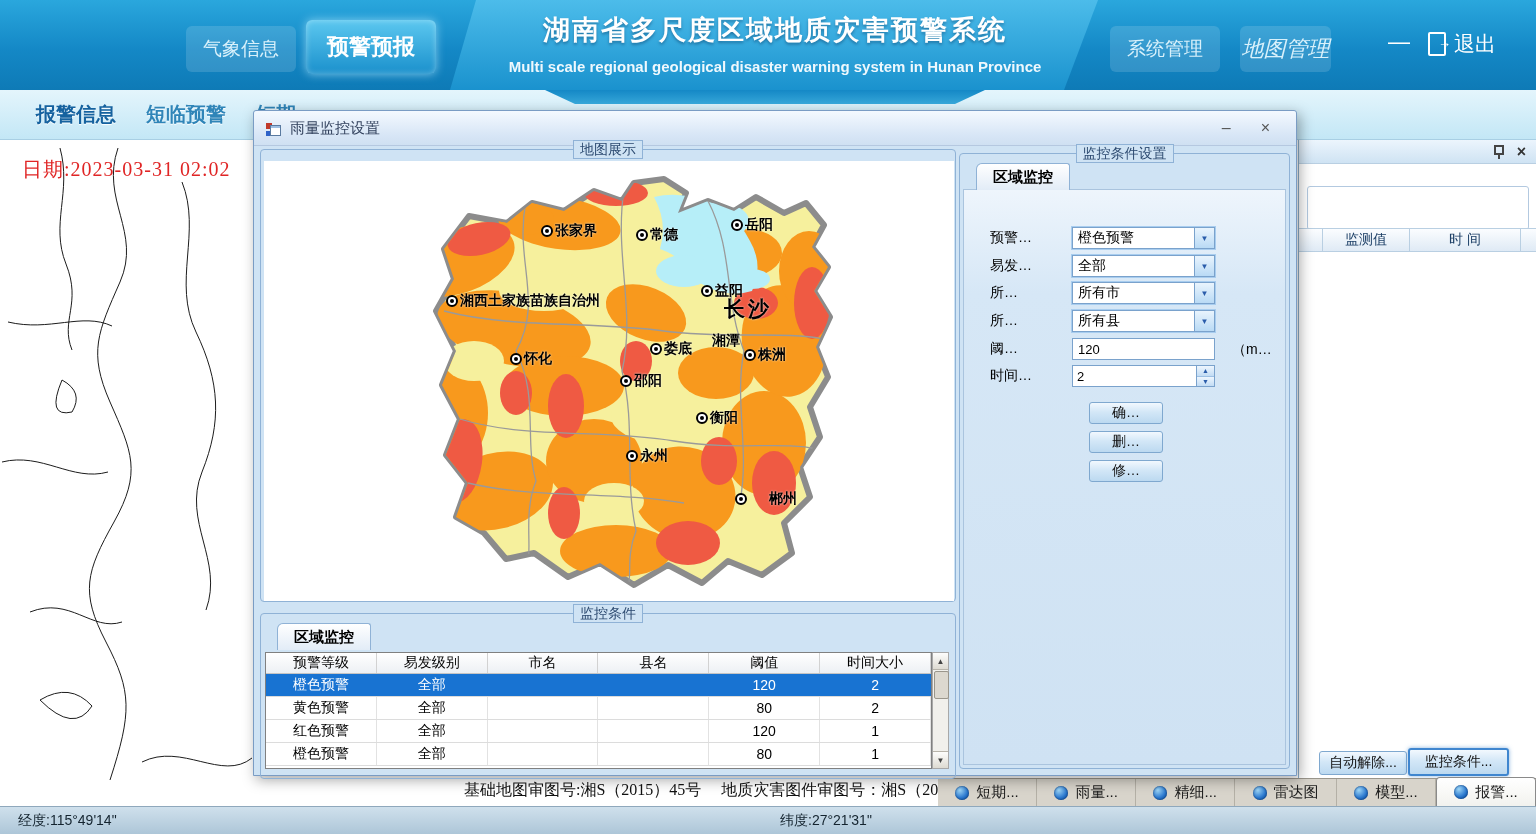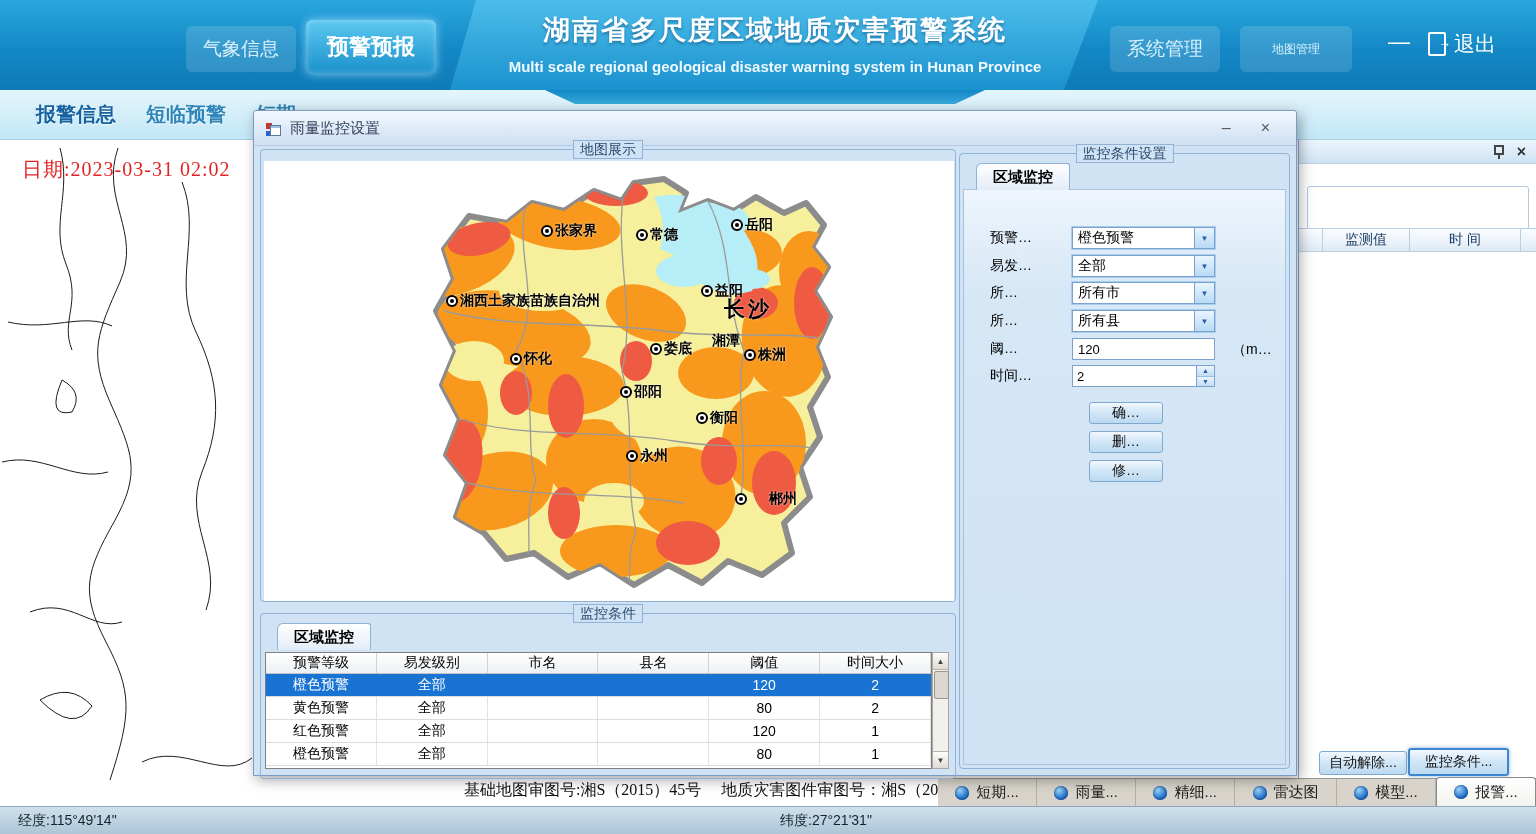--- a/index.html
+++ b/index.html
@@ -242,21 +242,21 @@
     <span class="lbl">气象信息</span>
   </div>
       <div class="h-btn active" style="left: 306px; top: 20px; width: 130px; height: 54px; font-size: 22px;">
     <span class="lbl">预警预报</span>
   </div>
     </div>
   <div id="hnav-right">
       <div class="h-btn" style="left: 1110px; top: 26px; width: 110px; height: 46px; font-size: 19px;">
     <span class="lbl">系统管理</span>
   </div>
-      <div class="h-btn" style="left: 1240px; top: 26px; width: 112px; height: 46px; font-size: 12px;">
+      <div class="h-btn" style="left: 1240px; top: 26px; width: 91px; height: 46px; font-size: 22px; font-style: italic;">
     <span class="lbl">地图管理</span>
   </div>
     </div>
   <div class="h-min">—</div>
   <div class="h-exit">
     <span class="door"></span>
     <span>退出</span>
   </div>
 </div>
 <div class="header-wedge"></div>
@@ -379,21 +379,21 @@
             <span class="mk"></span>
             <span>娄底</span>
           </div>
           <div class="city" style="left: 448px; top: 180px;">
             <span>湘潭</span>
           </div>
           <div class="city" style="left: 480px; top: 194px;">
             <span class="mk"></span>
             <span>株洲</span>
           </div>
-          <div class="city" style="left: 356px; top: 231px;">
+          <div class="city" style="left: 356px; top: 220px;">
             <span class="mk"></span>
             <span>邵阳</span>
           </div>
           <div class="city" style="left: 432px; top: 257px;">
             <span class="mk"></span>
             <span>衡阳</span>
           </div>
           <div class="city" style="left: 362px; top: 295px;">
             <span class="mk"></span>
             <span>永州</span>

